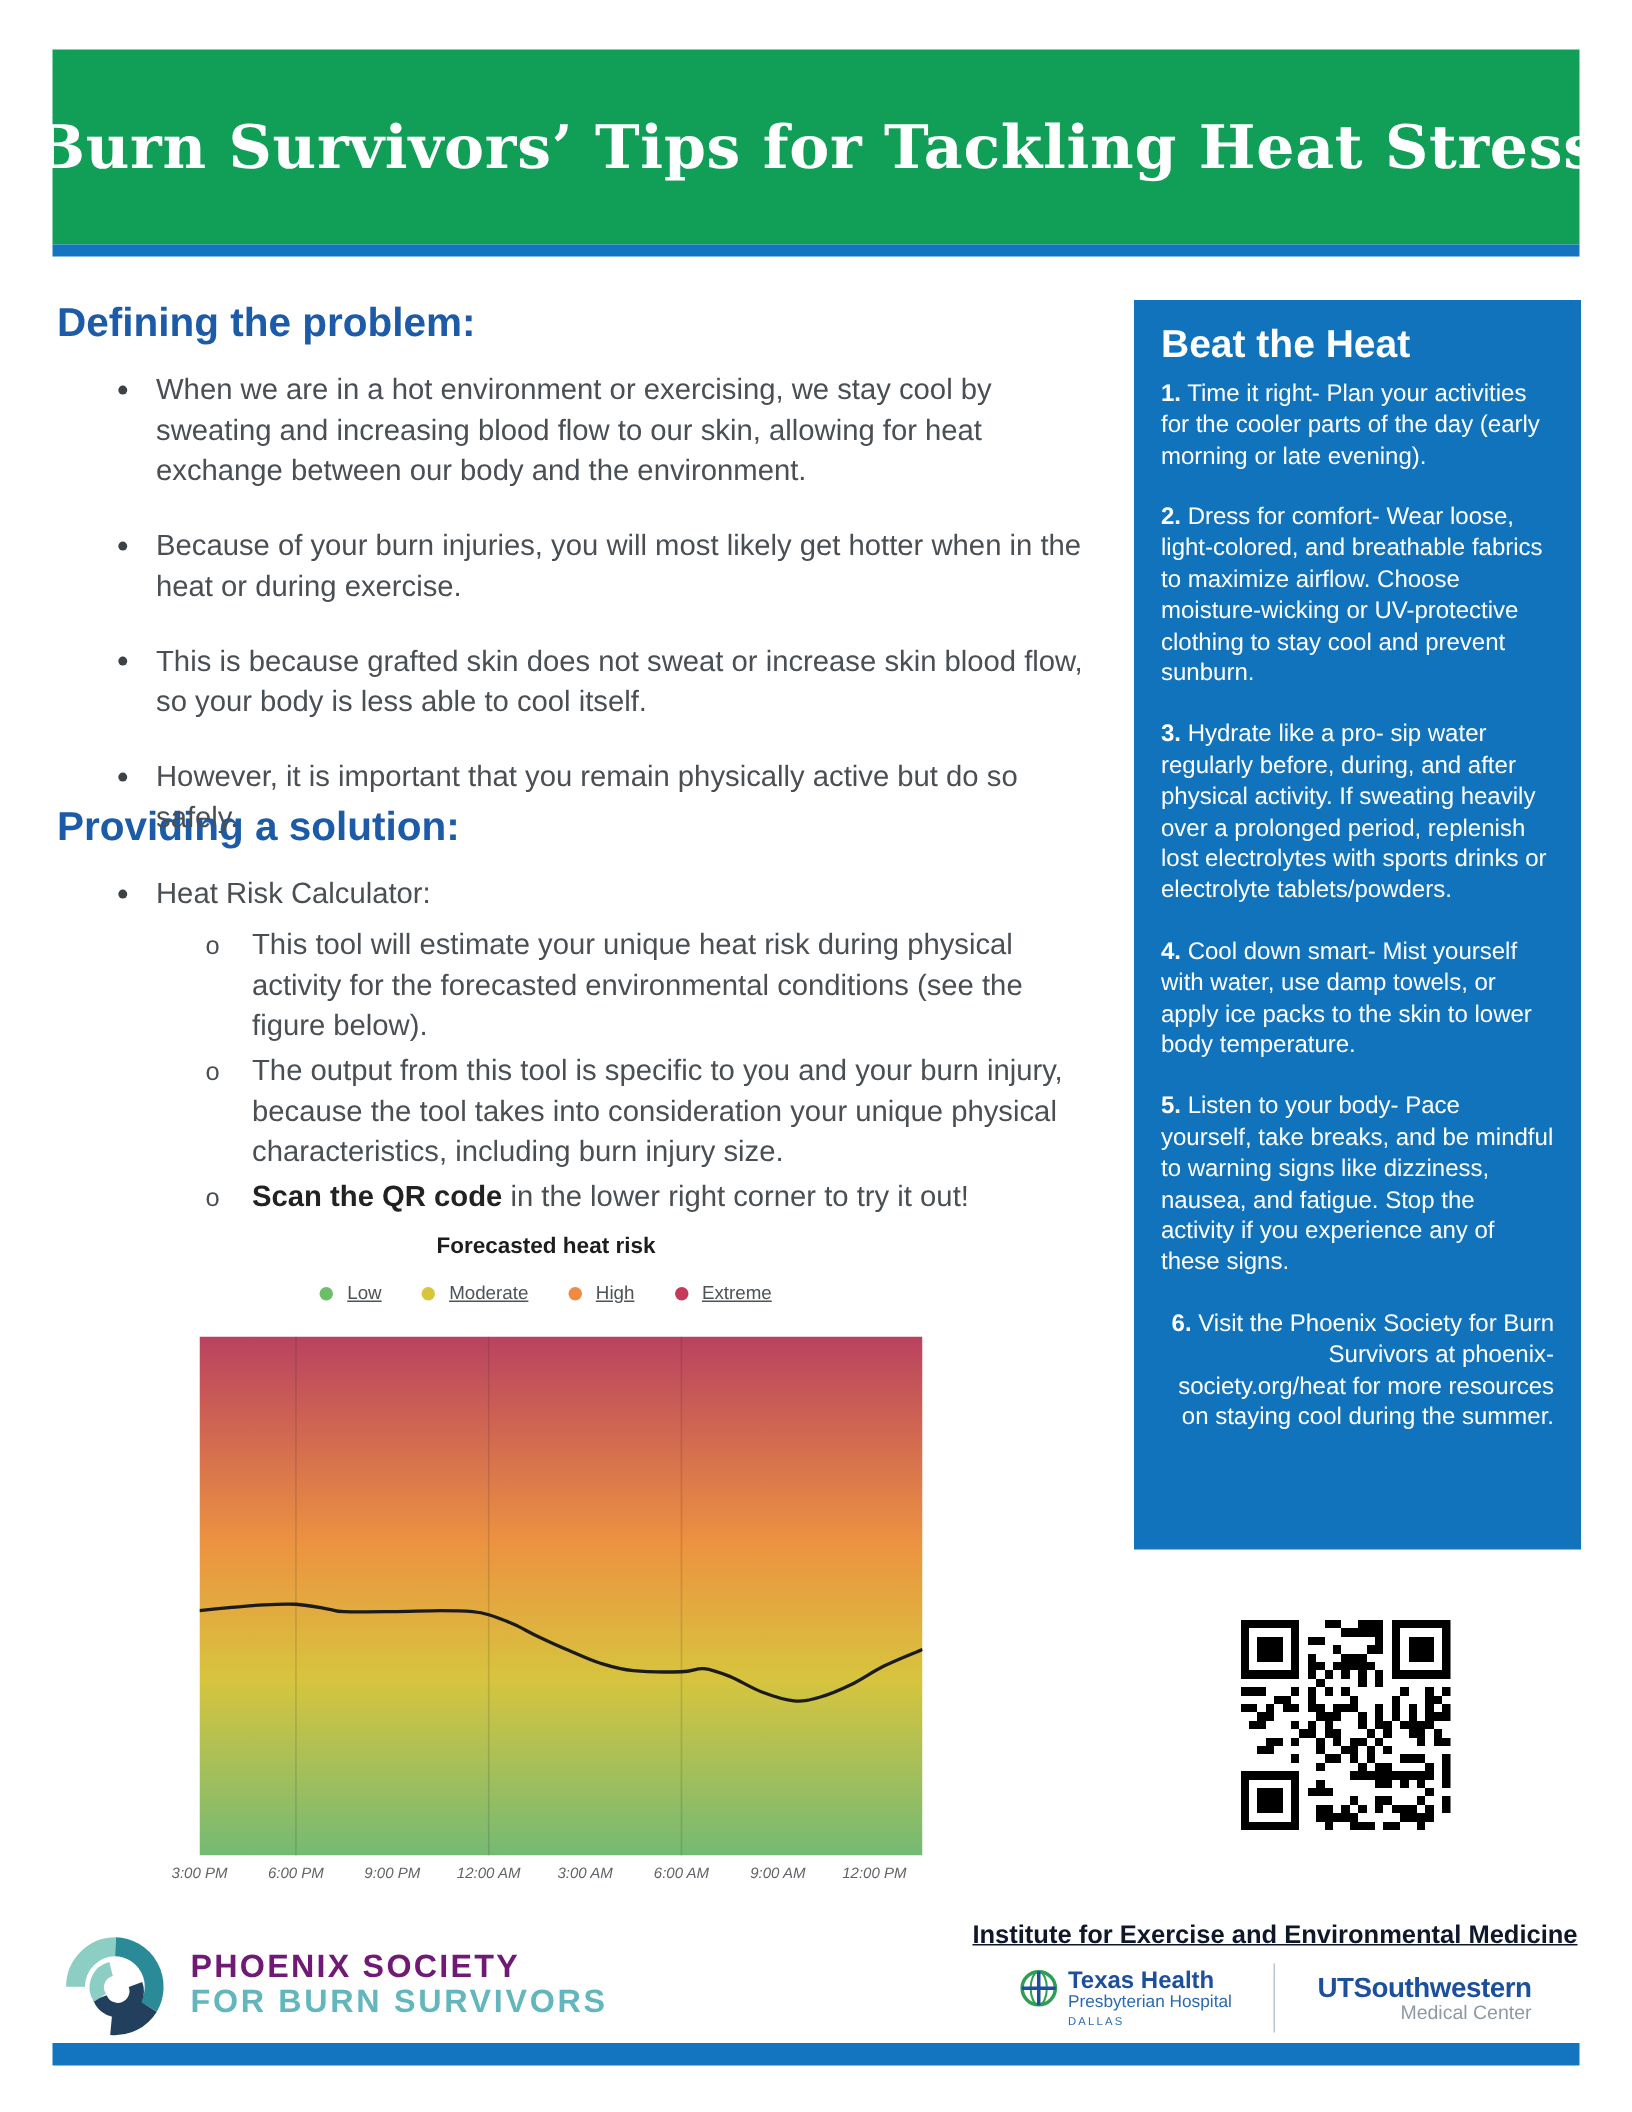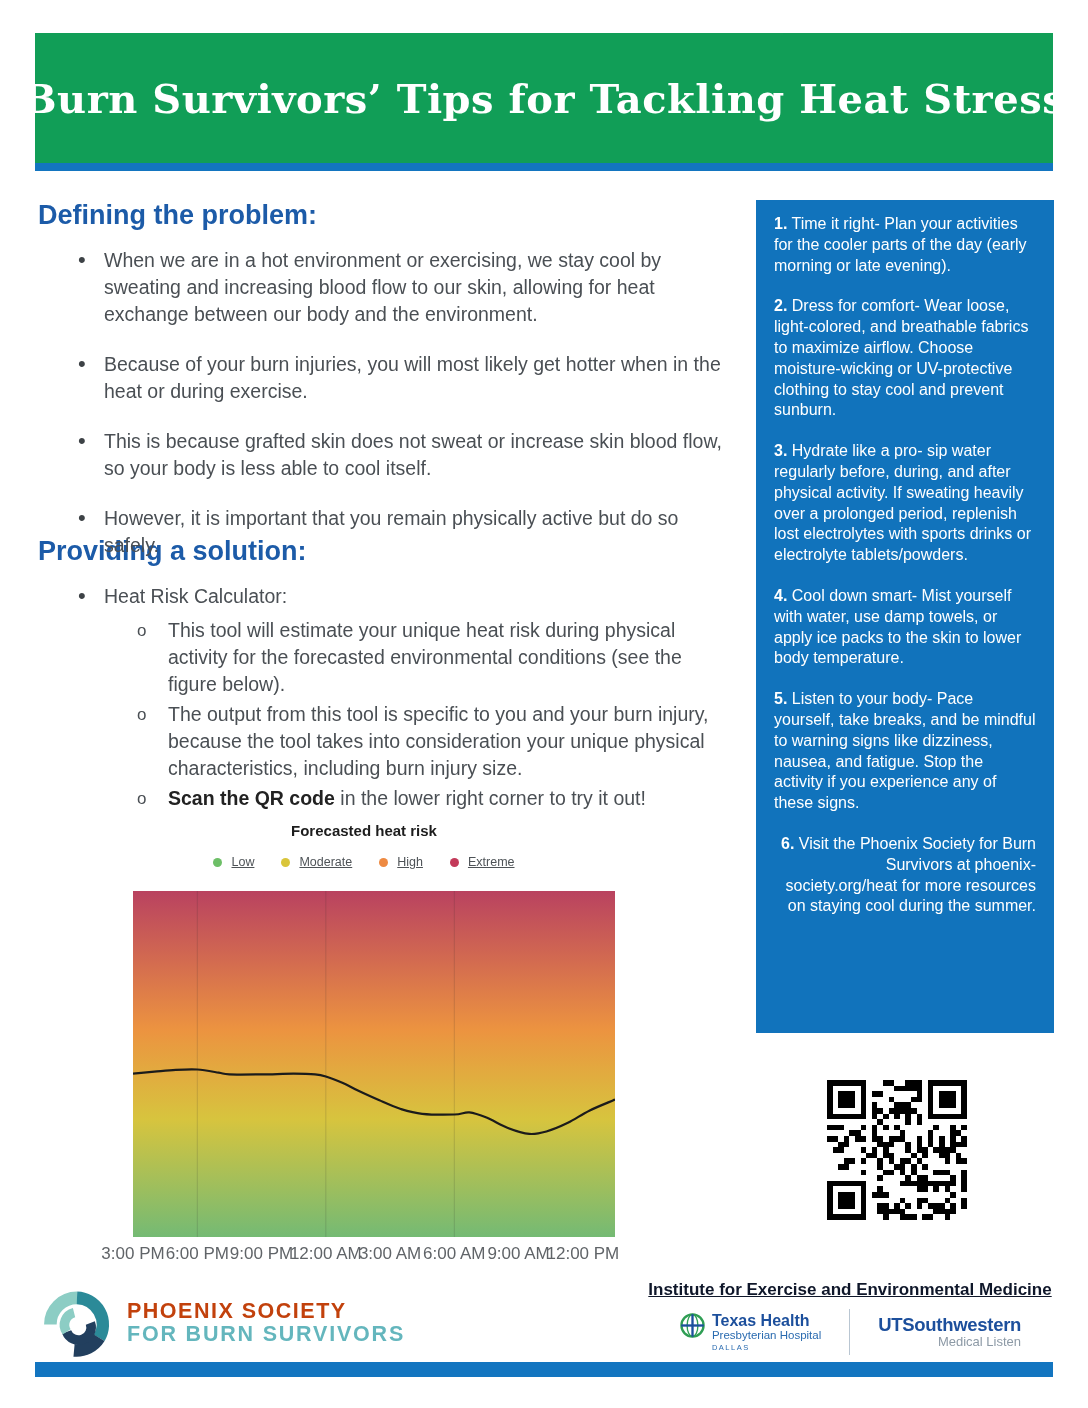--- a/index.html
+++ b/index.html
@@ -28,37 +28,37 @@
   ul.subs b{color:#222;font-weight:bold;}
 
   
   #chart-block{position:absolute;left:133px;top:822px;width:462px;}
   .chart-title{text-align:center;font-size:15px;font-weight:bold;color:#1d1d1d;line-height:18px;}
   .chart-legend{display:flex;justify-content:center;align-items:center;gap:27px;margin-top:14px;height:16px;}
   .legend-item{display:flex;align-items:center;gap:9px;font-size:12.5px;color:#4e5357;text-decoration:underline;}
   .legend-dot{width:9px;height:9px;border-radius:50%;display:inline-block;}
   #chart-svg{display:block;margin-top:21px;}
   .x-axis{position:relative;height:20px;margin-top:7px;}
-  .x-axis span{position:absolute;transform:translateX(-50%);font-size:17px;color:#606468;white-space:nowrap;}
+  .x-axis span{position:absolute;transform:translateX(-50%);font-size:10px;color:#606468;white-space:nowrap;font-style:italic;}
 
   
   #sidebar{position:absolute;left:756px;top:200px;width:298px;min-height:833px;background:#1173bc;
            color:#ffffff;padding:14px 18px;box-sizing:border-box;}
   #sidebar h2{margin:0 0 8px 0;font-size:26px;font-weight:bold;}
   .tip{margin:0 0 20px 0;font-size:16px;line-height:20.8px;}
   .tip:last-child{margin-bottom:0;text-align:right;}
   .tip b{font-weight:bold;}
 
   
   #qr{position:absolute;left:827px;top:1080px;width:140px;height:140px;background:#fff;}
 
   
   #phoenix-logo{position:absolute;left:40px;top:1286px;display:flex;align-items:center;gap:13px;}
   .phoenix-text{display:flex;flex-direction:column;line-height:1.08;}
-  .phoenix-name{font-size:21.5px;font-weight:bold;letter-spacing:1.5px;color:#c2410c;}
+  .phoenix-name{font-size:21.5px;font-weight:bold;letter-spacing:1.5px;color:#701a75;}
   .phoenix-tagline{font-size:21.5px;font-weight:bold;letter-spacing:1.8px;color:#64b6bd;}
 
   #footer-right{position:absolute;left:645px;top:1280px;width:410px;text-align:center;}
   .institute{font-size:17px;font-weight:bold;color:#0f172a;text-decoration:underline;}
   .logos-row{display:flex;justify-content:center;align-items:center;gap:28px;margin-top:9px;}
   .th-block{display:flex;align-items:flex-start;gap:6px;}
   .th-text{display:flex;flex-direction:column;align-items:flex-start;line-height:1.1;}
   .th-line1{font-size:16px;font-weight:bold;color:#1c4f9c;}
   .th-line2{font-size:11.5px;color:#2a6bb0;}
   .th-line3{font-size:7.5px;letter-spacing:1.5px;color:#2a6bb0;margin-top:2px;}
@@ -142,20 +142,21 @@
         <span style="left: 128.5px;">9:00 PM</span>
         <span style="left: 192.8px;">12:00 AM</span>
         <span style="left: 257.1px;">3:00 AM</span>
         <span style="left: 321.3px;">6:00 AM</span>
         <span style="left: 385.6px;">9:00 AM</span>
         <span style="left: 449.9px;">12:00 PM</span>
       </div>
   </div>
 
   <div id="sidebar">
+    <h2>Beat the Heat</h2>
     <p class="tip"><b>1.</b><span> Time it right- Plan your activities for the cooler parts of the day (early morning or late evening).</span></p>
     <p class="tip"><b>2.</b><span> Dress for comfort- Wear loose, light-colored, and breathable fabrics to maximize airflow. Choose moisture-wicking or UV-protective clothing to stay cool and prevent sunburn.</span></p>
     <p class="tip"><b>3.</b><span> Hydrate like a pro- sip water regularly before, during, and after physical activity. If sweating heavily over a prolonged period, replenish lost electrolytes with sports drinks or electrolyte tablets/powders.</span></p>
     <p class="tip"><b>4.</b><span> Cool down smart- Mist yourself with water, use damp towels, or apply ice packs to the skin to lower body temperature.</span></p>
     <p class="tip"><b>5.</b><span> Listen to your body- Pace yourself, take breaks, and be mindful to warning signs like dizziness, nausea, and fatigue. Stop the activity if you experience any of these signs.</span></p>
     <p class="tip"><b>6.</b><span> Visit the Phoenix Society for Burn Survivors at phoenix-society.org/heat for more resources on staying cool during the summer.</span></p>
   </div>
 
   <svg id="qr" width="140" height="140" viewBox="0 0 140 140">
       <g fill="#000" shape-rendering="crispEdges">
@@ -472,20 +473,20 @@
         </svg>
         <div class="th-text">
           <span class="th-line1">Texas Health</span>
           <span class="th-line2">Presbyterian Hospital</span>
           <span class="th-line3">DALLAS</span>
         </div>
       </div>
       <div class="logo-divider"></div>
       <div class="utsw-block">
         <span class="utsw-line1">UTSouthwestern</span>
-        <span class="utsw-line2">Medical Listen</span>
+        <span class="utsw-line2">Medical Center</span>
       </div>
     </div>
   </div>
 
   <div class="bottom-bar"></div>
 
 </div>
 
 </body></html>

